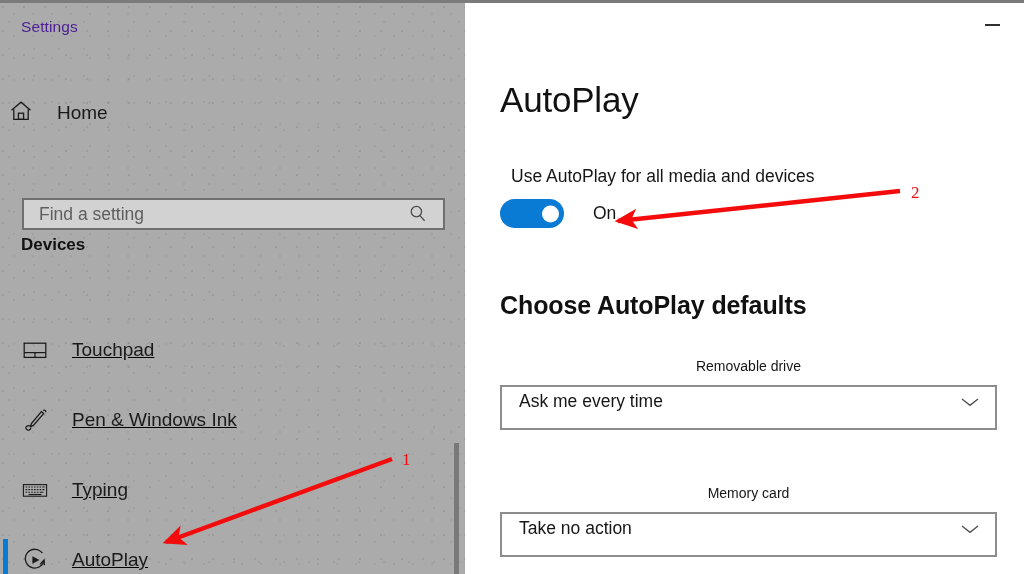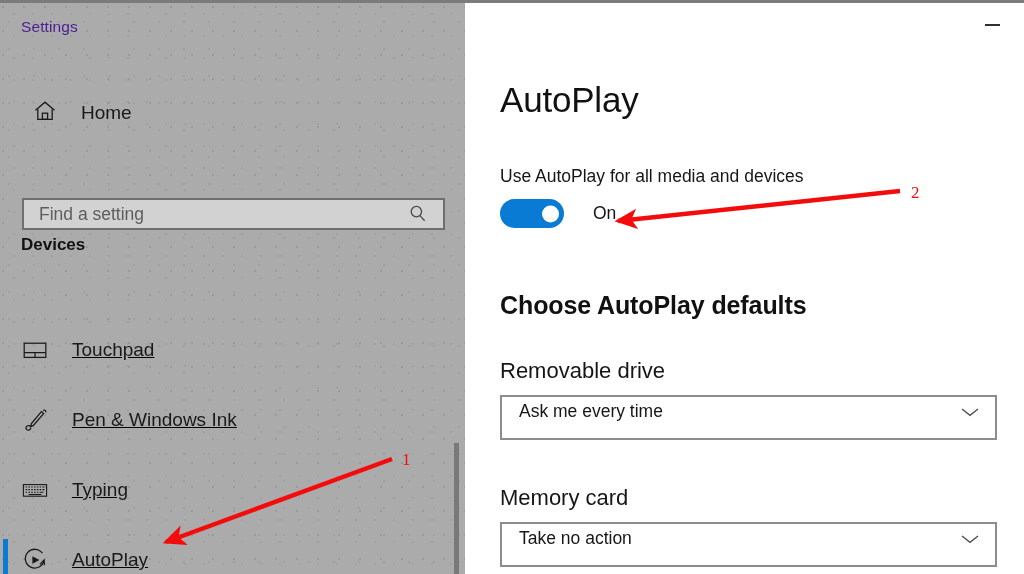--- a/index.html
+++ b/index.html
@@ -40,21 +40,21 @@
     pointer-events: none;
   }
 
   .settings-title {
     position: absolute; left: 21px; top: 15px;
     font-size: 15.5px; color: #4c1d95;
     letter-spacing: .1px;
   }
 
   .home-row {
-    position: absolute; left: 32px; top: 90px;
+    position: absolute; left: 8px; top: 90px;
     width: 230px; height: 40px;
     display: flex; align-items: center; gap: 23px;
   }
   .home-row .label {
     font-size: 19px; color: #1a1a1a;
   }
 
   .search-box {
     position: absolute; left: 22px; top: 154px;
     width: 423px; height: 32px;
@@ -133,21 +133,21 @@
     width: 15px; height: 2px; background: #303030;
   }
 
   .page-title {
     position: absolute; left: 35px; top: 77px;
     font-size: 35px; font-weight: 300; color: #111111;
     letter-spacing: -.2px;
   }
 
   .toggle-label {
-    position: absolute; left: 35px; top: 163px;
+    position: absolute; left: 46px; top: 163px;
     font-size: 17.5px; color: #161616;
   }
 
   .toggle-row {
     position: absolute; left: 35px; top: 196px;
     display: flex; align-items: center; gap: 29px;
   }
   .switch {
     width: 64px; height: 29px;
     border-radius: 15px;
@@ -167,22 +167,23 @@
   }
 
   .sub-title {
     position: absolute; left: 35px; top: 288px;
     font-size: 25px; font-weight: 600; color: #111111;
     letter-spacing: -.1px;
   }
 
   .field { position: absolute; left: 35px; width: 497px; }
   .field .field-label {
-    font-size: 22px; color: #161616;
+    font-size: 14px; color: #161616;
     margin-bottom: 11px;
+    text-align: center;
   }
   .combo {
     width: 497px; height: 45px;
     background: #ffffff;
     border: 2px solid #8d8d8d;
     display: flex; align-items: center;
     padding: 0 14px 12px 17px;
   }
   .combo .combo-value {
     flex: 1;

